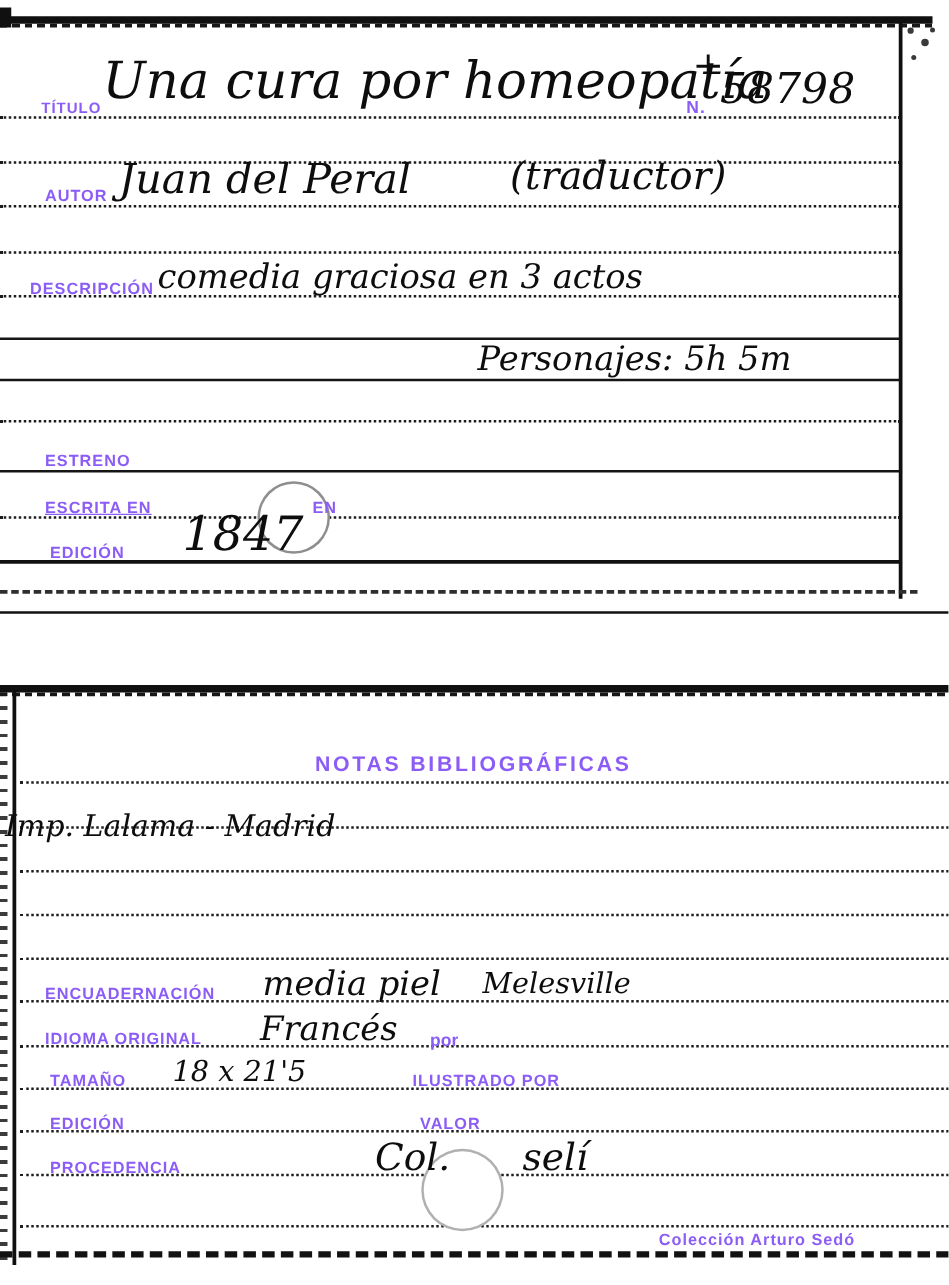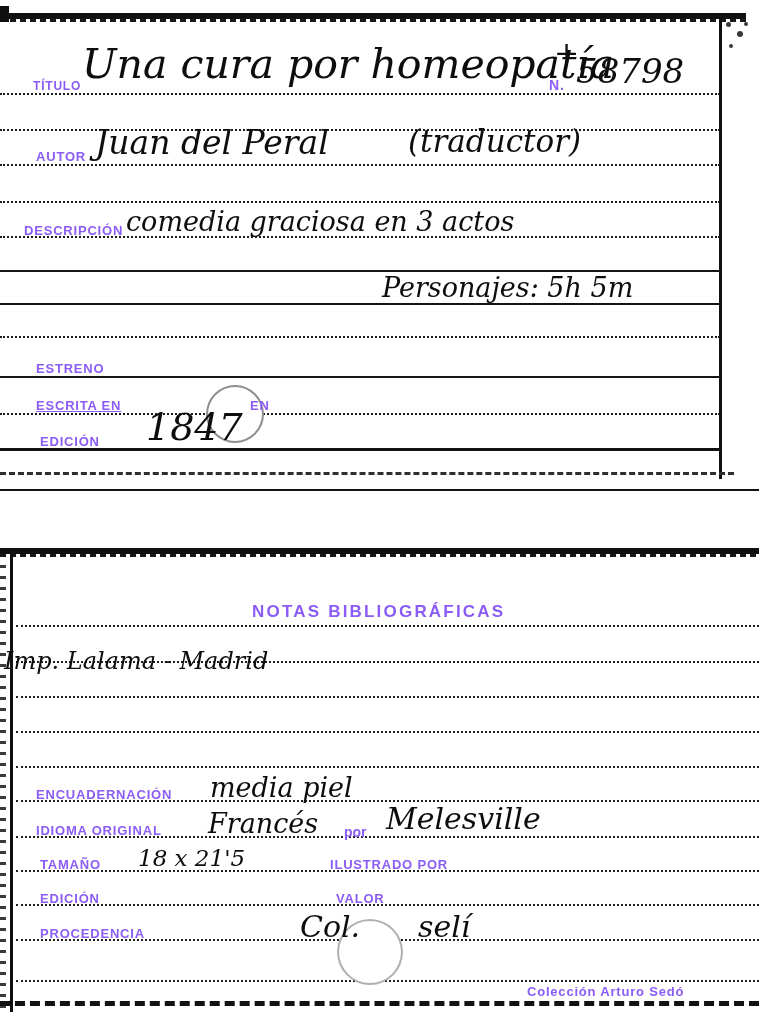--- a/index.html
+++ b/index.html
@@ -101,21 +101,21 @@
     <span class="label" style="left:40px;top:857px;">TAMAÑO</span>
     <span class="label" style="left:330px;top:857px;">ILUSTRADO POR</span>
     <span class="label" style="left:40px;top:891px;">EDICIÓN</span>
     <span class="label" style="left:336px;top:891px;">VALOR</span>
     <span class="label" style="left:40px;top:926px;">PROCEDENCIA</span>
     <span class="label" style="left:527px;top:984px;">Colección Arturo Sedó</span>
 
     <span class="hw" style="left:4px;top:632px;font-size:24px;margin-top:17px;">Imp. Lalama - Madrid</span>
     <span class="hw" style="left:210px;top:774px;font-size:27px;">media piel</span>
     <span class="hw" style="left:208px;top:810px;font-size:27px;">Francés</span>
-    <span class="hw" style="left:386px;top:804px;font-size:30px;">Melesville</span>
+    <span class="hw" style="left:386px;top:776px;font-size:23px;">Melesville</span>
     <span class="hw" style="left:138px;top:847px;font-size:23px;">18 x 21'5</span>
     <span class="hw" style="left:300px;top:912px;font-size:30px;">Col.</span>
     <span class="hw" style="left:418px;top:912px;font-size:30px;">selí</span>
 
     <div class="hole" style="left:337px;top:919px;width:62px;height:62px;border:2px solid rgba(30,30,30,.35);"></div>
   </div>
 
 </div>
 
 </body></html>

